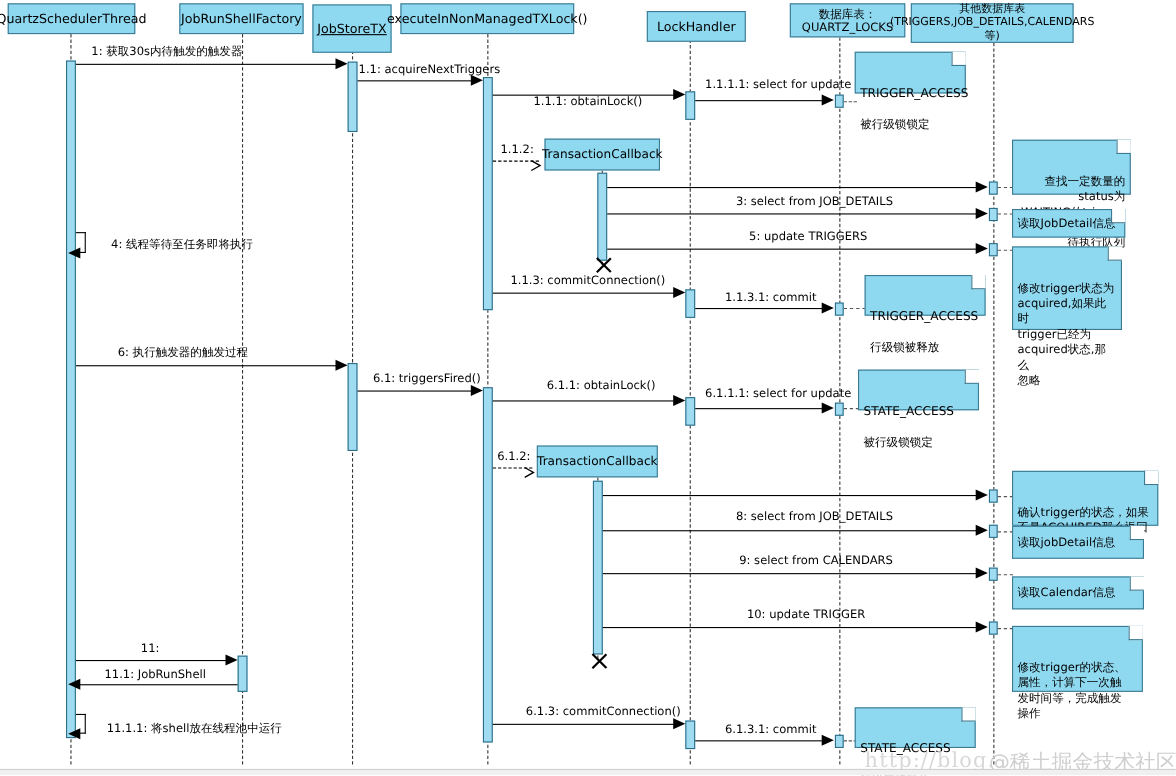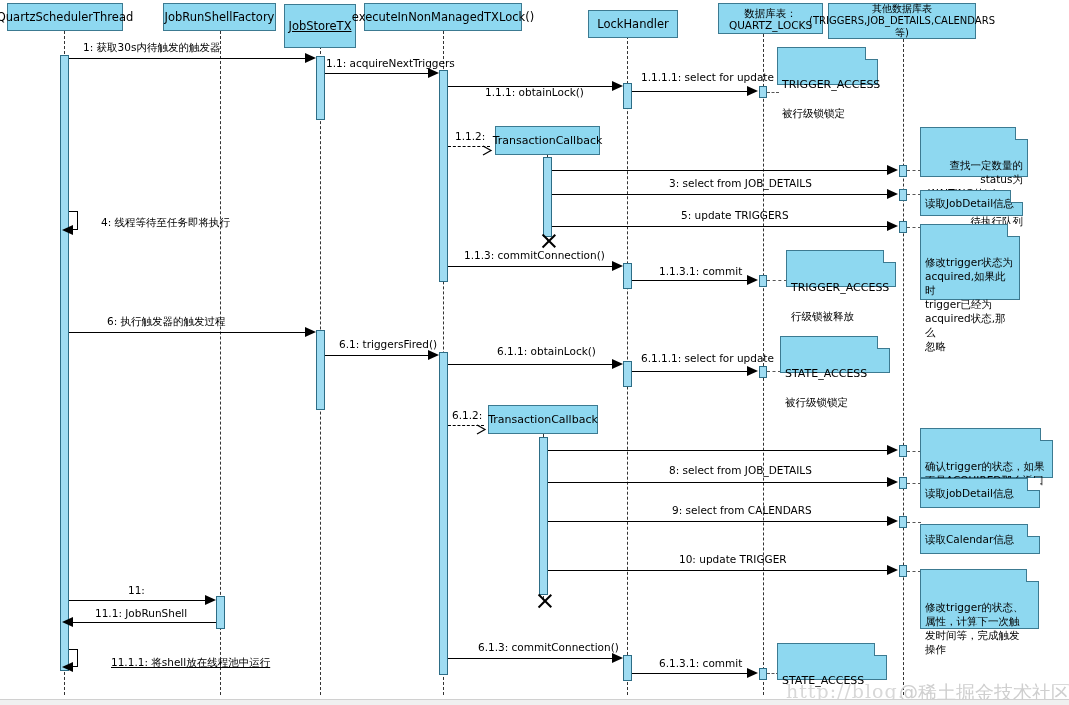--- a/index.html
+++ b/index.html
@@ -354,21 +354,21 @@
   <div class="msg-line" style="left:69px; top:622px; width:147px;"></div>
   <div class="arrow-l" style="left:62px; top:617px;"></div>
   <div class="msg-label" style="left:95px; top:607px;">11.1: JobRunShell</div>
 
   <div class="msg-line" style="left:448px; top:658px; width:167px;"></div>
   <div class="arrow-r" style="left:612px; top:653px;"></div>
   <div class="msg-label" style="left:478px; top:641px;">6.1.3: commitConnection()</div>
 
   <div class="selfcall" style="left:69px; top:649px; width:9px; height:18px;"></div>
   <div class="arrow-l" style="left:62px; top:662px;"></div>
-  <div class="msg-label" style="left:111px; top:656px;text-decoration:underline;">11.1.1: 将shell放在线程池中运行</div>
+  <div class="msg-label" style="left:97px; top:656px;">11.1.1: 将shell放在线程池中运行</div>
 
   <div class="msg-line" style="left:632px; top:673px; width:118px;"></div>
   <div class="arrow-r" style="left:747px; top:668px;"></div>
   <div class="msg-label" style="left:659px; top:657px;">6.1.3.1: commit</div>
 
   <div class="note-anchor" style="left:767px; top:92px; width:12px;"></div>
   <div class="note" style="left:777px; top:47px; width:101px; height:38px;">
     <div class="fold"></div>
     <div style="font-size:11px;">TRIGGER_ACCESS</div>
     <div style="font-size:10.5px;">被行级锁锁定</div>

